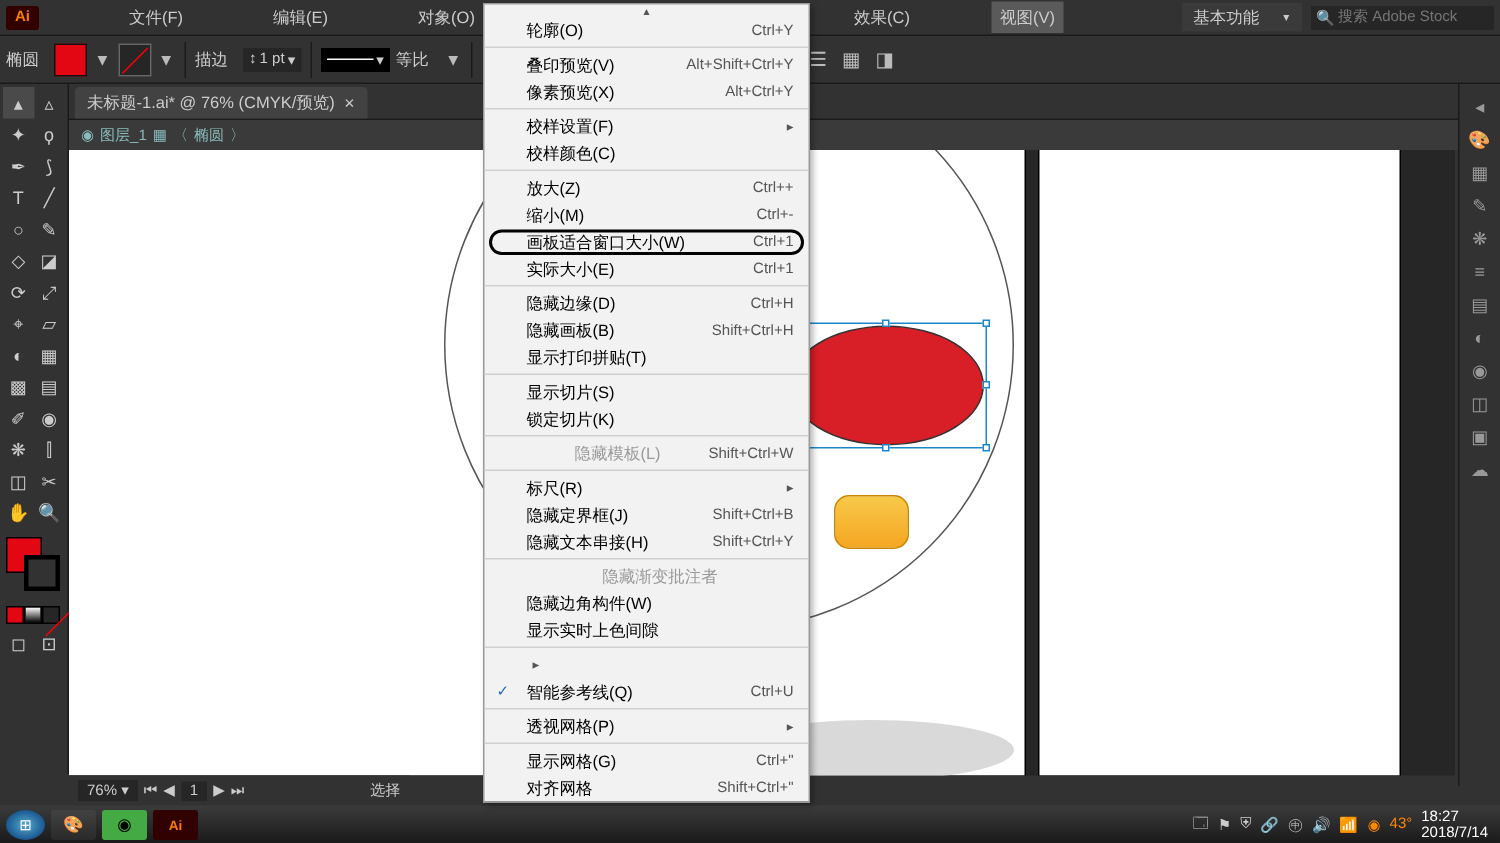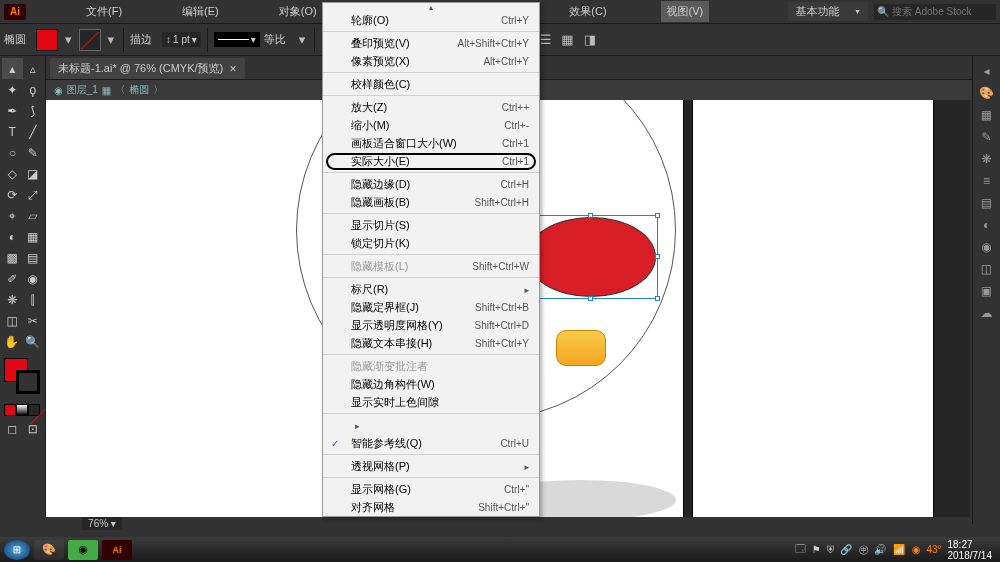--- a/index.html
+++ b/index.html
@@ -50,27 +50,27 @@
 .handle { position: absolute; width: 5px; height: 5px; border: 1px solid #1a87c9; background: #fff; }
 .h-tl{top:-3px;left:-3px;} .h-tm{top:-3px;left:50%;margin-left:-3px;} .h-tr{top:-3px;right:-3px;}
 .h-ml{top:50%;left:-3px;margin-top:-3px;} .h-mr{top:50%;right:-3px;margin-top:-3px;}
 .h-bl{bottom:-3px;left:-3px;} .h-bm{bottom:-3px;left:50%;margin-left:-3px;} .h-br{bottom:-3px;right:-3px;}
 .roundrect { position: absolute; left: 510px; top: 230px; width: 50px; height: 36px; background: linear-gradient(#f7c948,#f5a623); border-radius: 10px; border: 0.5px solid #c78500; }
 .shadow-el { position: absolute; left: 440px; top: 380px; width: 190px; height: 40px; border-radius: 50%; background: #d9d9d9; }
 
 .right-dock { position: absolute; right: 0; top: 56px; width: 28px; bottom: 38px; background: #323232; border-left: 1px solid #1a1a1a; display: flex; flex-direction: column; align-items: center; gap: 8px; padding-top: 8px; }
 .dock-icon { color: #999; font-size: 12px; cursor: pointer; }
 
-.status-bar { position: absolute; left: 46px; bottom: 25px; height: 20px; background: #323232; color: #ccc; font-size: 10px; display: flex; align-items: center; padding: 0 6px; gap: 4px; flex-direction: column; }
+.status-bar { position: absolute; left: 46px; bottom: 25px; height: 20px; background: #323232; color: #ccc; font-size: 10px; display: flex; align-items: center; padding: 0 6px; gap: 4px; }
 .zoom-field { background: #262626; padding: 1px 6px; }
 
 .dropdown { position: absolute; left: 322px; top: 2px; width: 218px; background: #f2f2f2; border: 1px solid #9a9a9a; box-shadow: 2px 2px 4px rgba(0,0,0,0.3); z-index: 500; }
 .dd-sep { height: 1px; background: #d0d0d0; margin: 2px 0; }
 .dd-row { display: flex; align-items: center; height: 18px; font-size: 11px; color: #000; position: relative; padding-left: 28px; padding-right: 10px; }
-.dd-row.disabled { color: #9a9a9a; }
+.dd-row.disabled { color: #9a9a9a; text-align: center; }
 .dd-row .label { flex: 1; }
 .dd-row .accel { color: #555; font-size: 10px; }
 .dd-row .sub::after { content: '▸'; font-size: 9px; color: #555; margin-left: 4px; }
 .dd-row .check { position: absolute; left: 8px; color: #2266bb; font-size: 10px; }
 .dd-highlight { position: absolute; border: 2px solid #000; border-radius: 9px; left: 326px; width: 210px; height: 17px; z-index: 600; pointer-events: none; }
 .dd-arrow { height: 8px; display: flex; align-items: center; justify-content: center; font-size: 8px; color: #555; }
 
 .taskbar { position: absolute; bottom: 0; left: 0; right: 0; height: 25px; background: linear-gradient(#3b3b3b,#1a1a1a); display: flex; align-items: center; padding: 0 4px; }
 .start-btn { width: 26px; height: 20px; border-radius: 50%; background: radial-gradient(#5ac,#037); display: flex; align-items: center; justify-content: center; }
 .tb-app { width: 30px; height: 20px; margin-left: 4px; display: flex; align-items: center; justify-content: center; background: rgba(255,255,255,0.06); font-size: 11px; border-radius: 2px; }
@@ -274,20 +274,24 @@
       <div class="dd-row">
         <span class="label">叠印预览(V)</span>
         <span class="accel">Alt+Shift+Ctrl+Y</span>
       </div>
       <div class="dd-row">
         <span class="label">像素预览(X)</span>
         <span class="accel">Alt+Ctrl+Y</span>
       </div>
       <div class="dd-sep"></div>
       <div class="dd-row">
+        <span class="label">校样设置(F)</span>
+        <span class="sub"></span>
+      </div>
+      <div class="dd-row">
         <span class="label">校样颜色(C)</span>
       </div>
       <div class="dd-sep"></div>
       <div class="dd-row">
         <span class="label">放大(Z)</span>
         <span class="accel">Ctrl++</span>
       </div>
       <div class="dd-row">
         <span class="label">缩小(M)</span>
         <span class="accel">Ctrl+-</span>
@@ -301,20 +305,23 @@
         <span class="accel">Ctrl+1</span>
       </div>
       <div class="dd-sep"></div>
       <div class="dd-row">
         <span class="label">隐藏边缘(D)</span>
         <span class="accel">Ctrl+H</span>
       </div>
       <div class="dd-row">
         <span class="label">隐藏画板(B)</span>
         <span class="accel">Shift+Ctrl+H</span>
+      </div>
+      <div class="dd-row">
+        <span class="label">显示打印拼贴(T)</span>
       </div>
       <div class="dd-sep"></div>
       <div class="dd-row">
         <span class="label">显示切片(S)</span>
       </div>
       <div class="dd-row">
         <span class="label">锁定切片(K)</span>
       </div>
       <div class="dd-sep"></div>
       <div class="dd-row disabled">
@@ -322,24 +329,20 @@
         <span class="accel">Shift+Ctrl+W</span>
       </div>
       <div class="dd-sep"></div>
       <div class="dd-row">
         <span class="label">标尺(R)</span>
         <span class="sub"></span>
       </div>
       <div class="dd-row">
         <span class="label">隐藏定界框(J)</span>
         <span class="accel">Shift+Ctrl+B</span>
-      </div>
-      <div class="dd-row">
-        <span class="label">显示透明度网格(Y)</span>
-        <span class="accel">Shift+Ctrl+D</span>
       </div>
       <div class="dd-row">
         <span class="label">隐藏文本串接(H)</span>
         <span class="accel">Shift+Ctrl+Y</span>
       </div>
       <div class="dd-sep"></div>
       <div class="dd-row disabled">
         <span class="label">隐藏渐变批注者</span>
       </div>
       <div class="dd-row">

